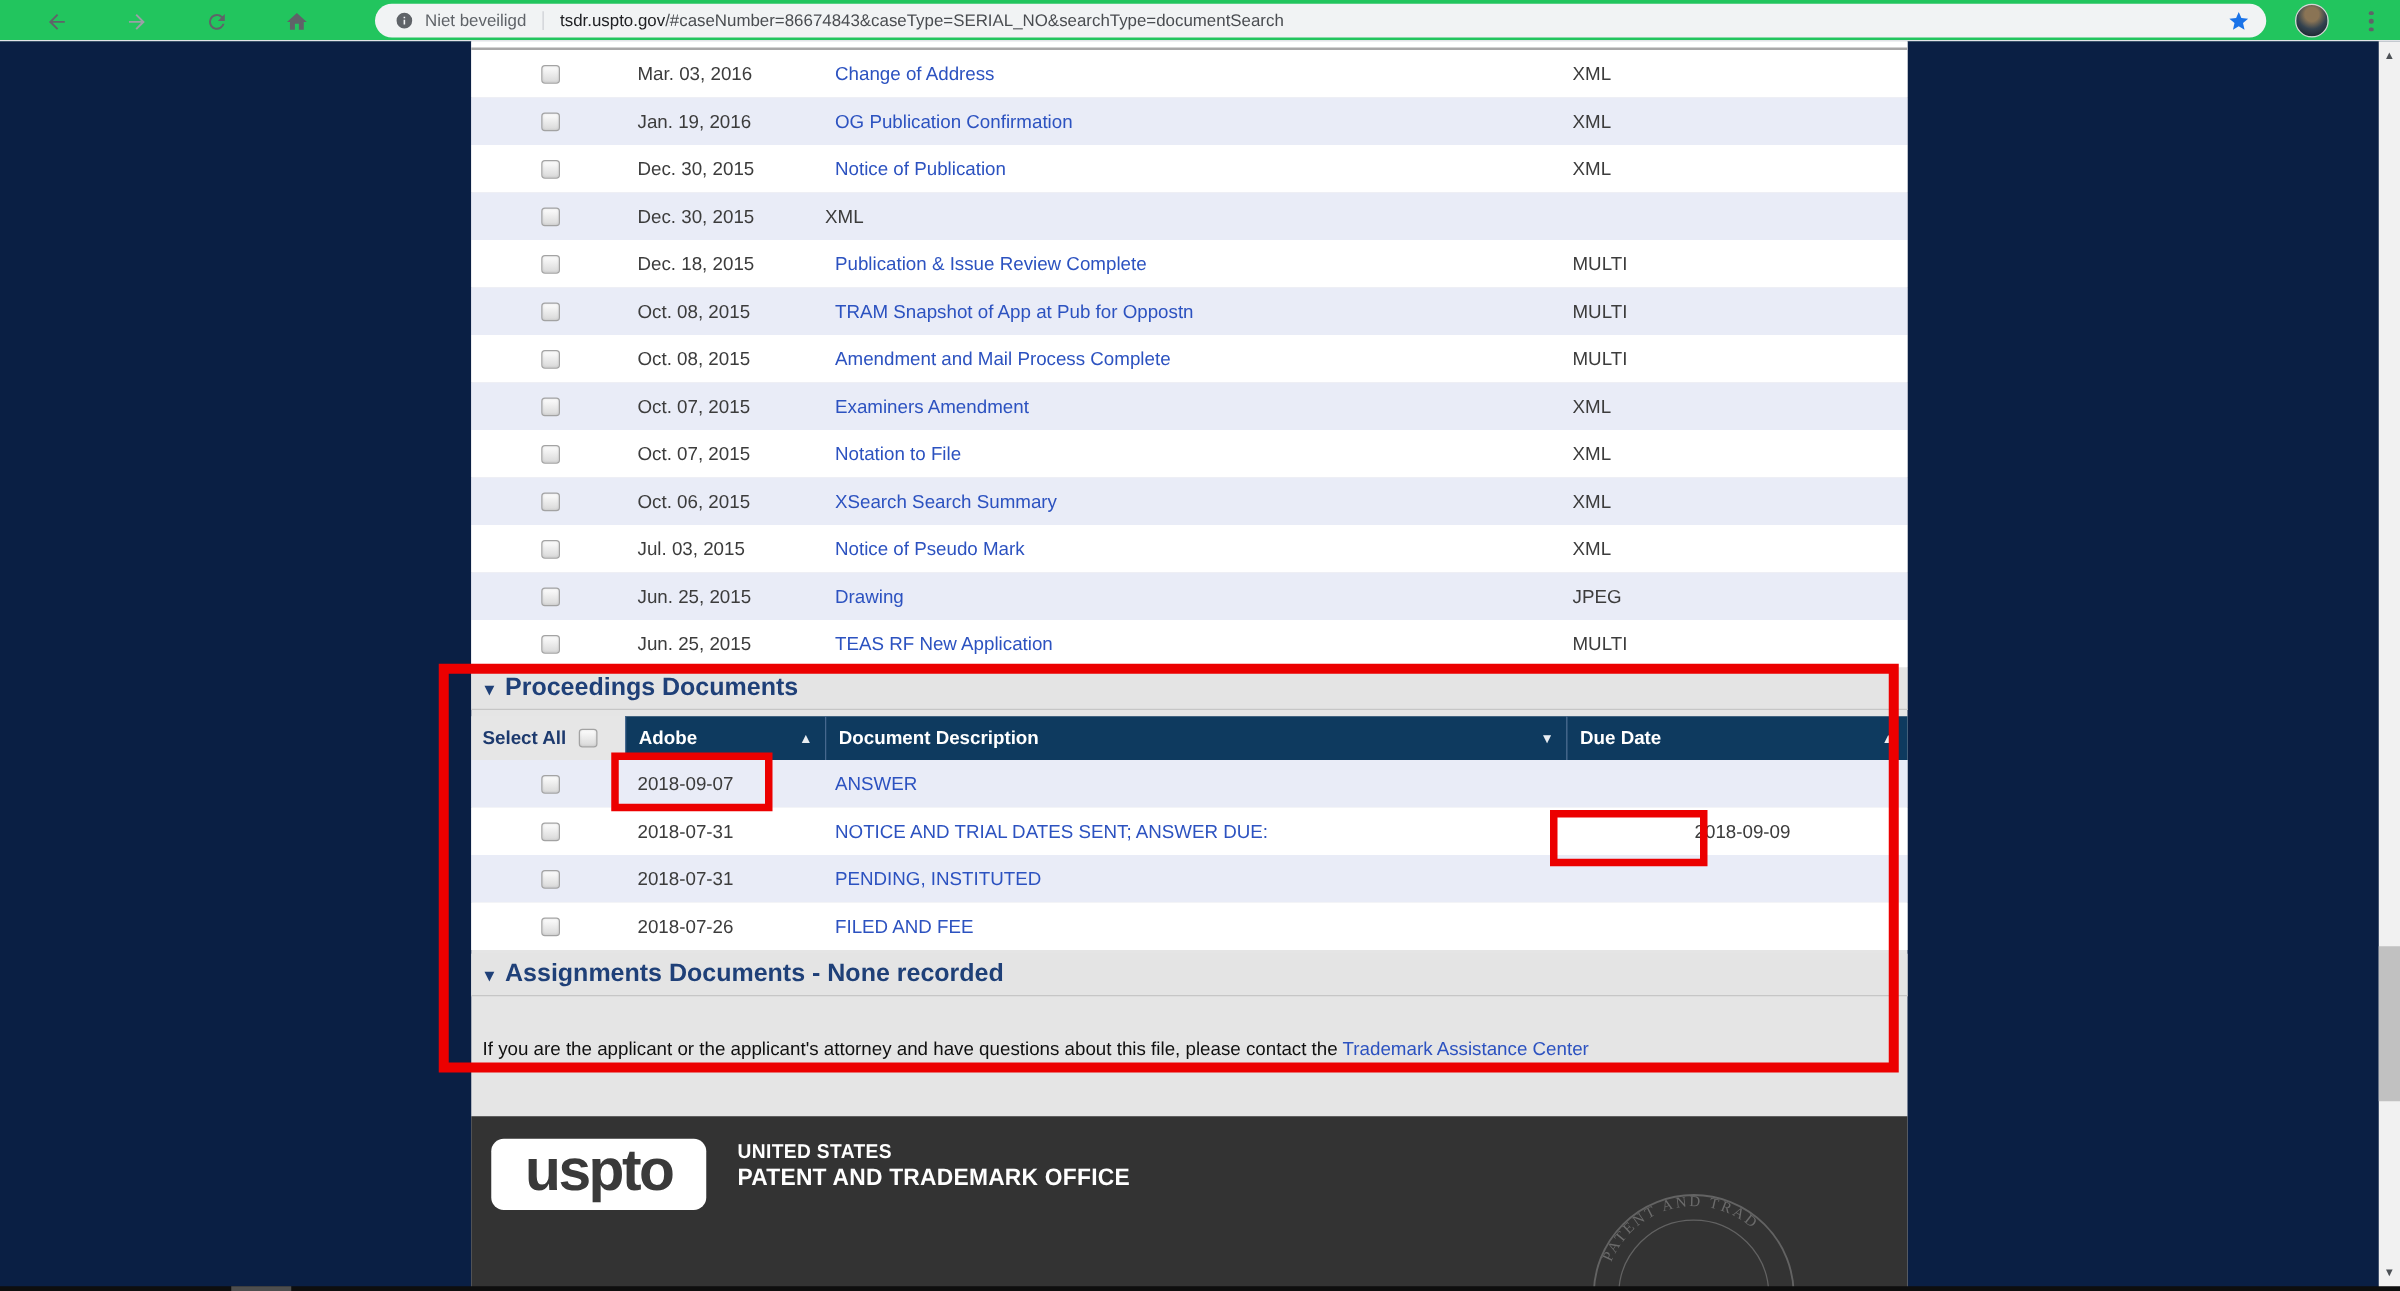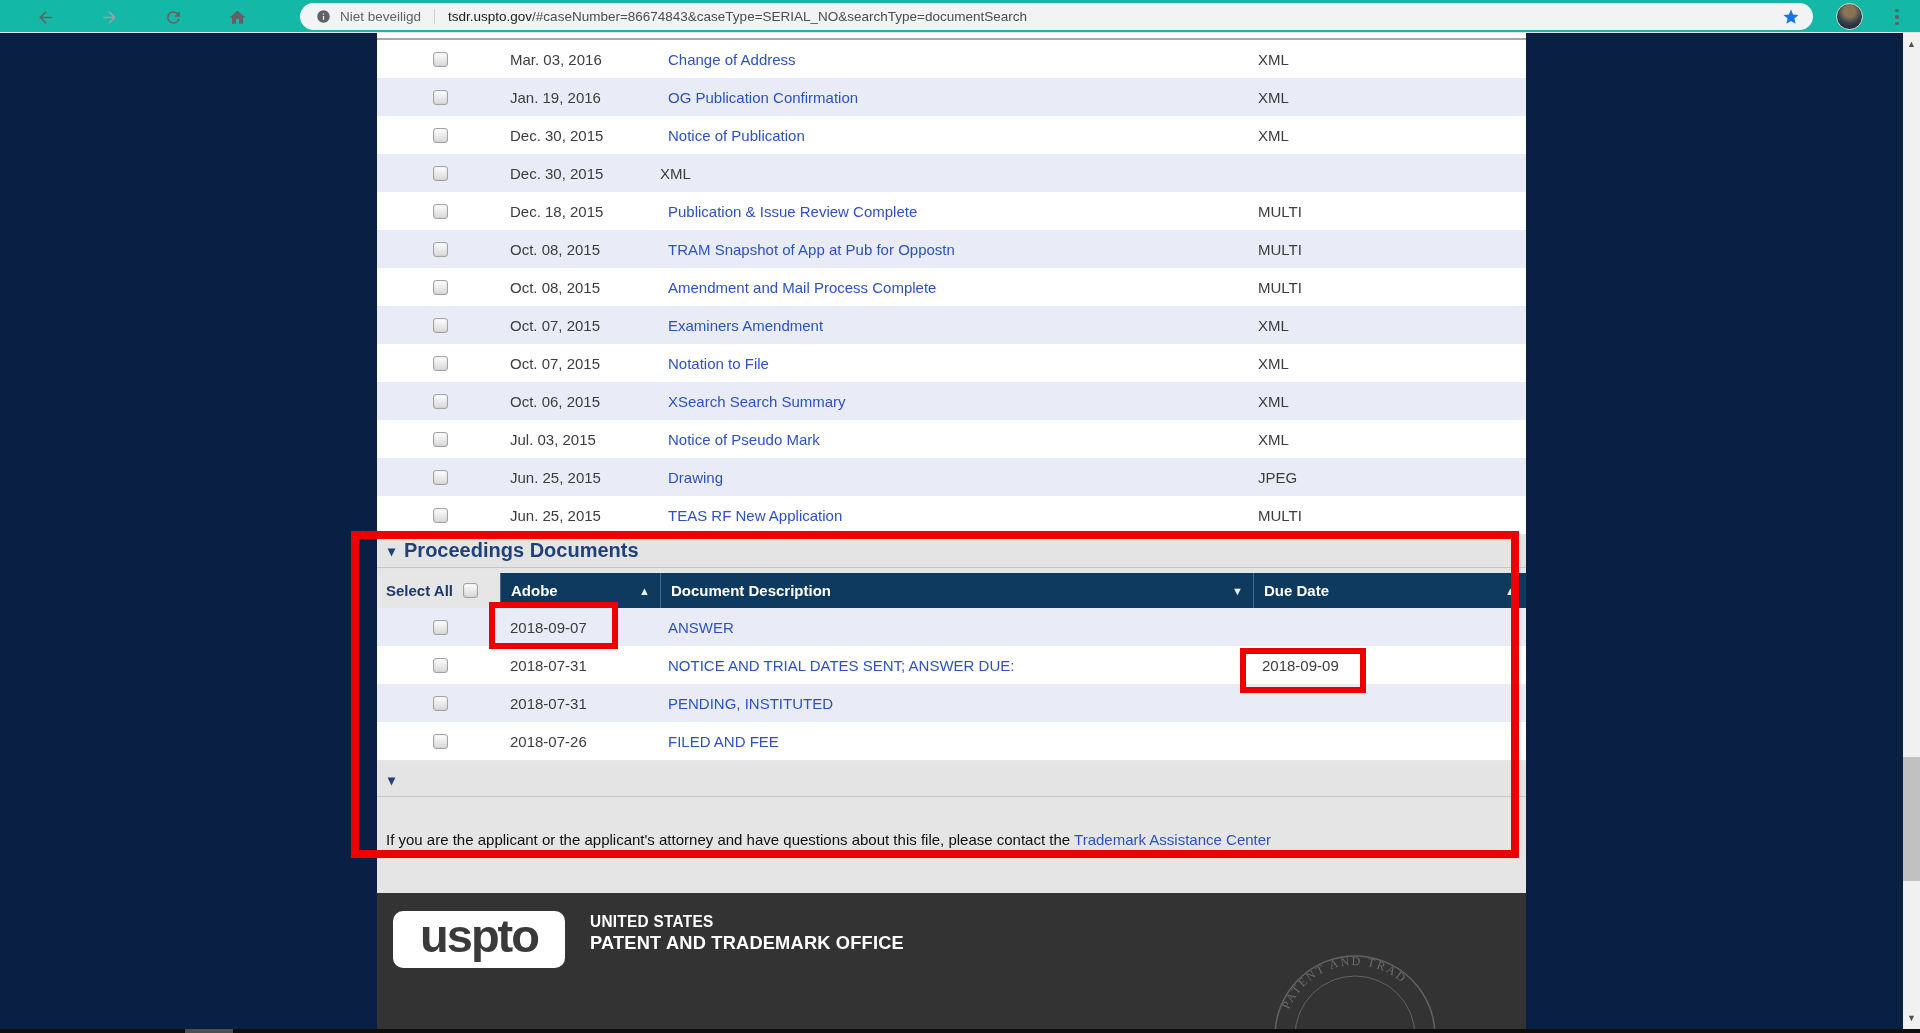--- a/index.html
+++ b/index.html
@@ -3,21 +3,21 @@
 <meta charset="utf-8">
 <style>
   * { box-sizing: border-box; }
   html,body { margin:0; padding:0; }
   .screen {
     position:relative; width:1920px; height:1033px; overflow:hidden;
     background:#fff; font-family:"Liberation Sans", sans-serif;
   }
 
   
-  .toolbar { position:absolute; top:0; left:0; width:1920px; height:33px; background:#14b8a6; border-bottom:1px solid #e2e4e8; }
+  .toolbar { position:absolute; top:0; left:0; width:1920px; height:33px; background:#22c55e; border-bottom:1px solid #e2e4e8; }
   .nav-ic { position:absolute; top:4px; width:26px; height:26px; display:flex; align-items:center; justify-content:center; border-radius:50%; }
   .nav-ic svg { width:19px; height:19px; }
   .ic-back { left:32px; } .ic-fwd { left:96px; } .ic-reload { left:160px; } .ic-home { left:224px; }
   .omnibox {
     position:absolute; left:300px; top:3px; width:1513px; height:27px;
     background:#f1f3f4; border-radius:14px; display:flex; align-items:center;
   }
   .omnibox .info-ic { margin-left:16px; display:flex; }
   .omnibox .sec-label { margin-left:9px; font-size:13.5px; color:#5f6368; white-space:nowrap; }
   .omnibox .divider { width:1px; height:15px; background:#cdd0d4; margin:0 13px; }
@@ -38,21 +38,21 @@
   .top-strip { height:7px; background:#fff; border-bottom:2px solid #a8a8a8; }
 
   
   .row { height:38px; display:flex; align-items:center; font-size:15px; }
   .c-cb { width:123px; flex:0 0 auto; }
   .cb { display:block; width:15px; height:15px; margin-left:56px; border:1px solid #a3a3a3; border-radius:3px;
         background:linear-gradient(#fdfdfd,#d9d9d9); box-shadow: inset 0 0 2px rgba(0,0,0,.12); }
   .c-date { width:160px; flex:0 0 auto; padding-left:10px; color:#3c3c3c; }
   .c-desc { flex:1 1 auto; padding-left:8px; }
   .c-type { width:268px; flex:0 0 auto; color:#3c3c3c; }
-  .c-due  { width:273px; flex:0 0 auto; padding-left:9px; color:#3c3c3c; }
+  .c-due  { width:273px; flex:0 0 auto; padding-left:9px; color:#3c3c3c;text-align:center; }
   a.doclink { color:#2c52c0; text-decoration:none; cursor:pointer; }
   .doc-table .row:nth-child(odd) { background:#ffffff; }
   .doc-table .row:nth-child(even) { background:#e9ecf7; }
   .ptable .row:nth-child(odd) { background:#e9ecf7; }
   .ptable .row:nth-child(even) { background:#ffffff; }
 
   
   .section-bar { height:34px; background:#e4e4e4; border-bottom:1px solid #c6c6c6; display:flex; align-items:center;
     font-size:20px; font-weight:bold; color:#1f4078; }
   .section-bar .tri { font-size:14px; margin:0 9px 0 11px; }
@@ -333,20 +333,21 @@
             </span>
             <span class="c-date">2018-07-26</span>
             <span class="c-desc"><a class="doclink">FILED AND FEE</a></span>
             <span class="c-due"></span>
           </div>
 
       </div>
 
       <div class="section-bar assign-bar">
         <span class="tri">▾</span>
+        <span>Assignments Documents - None recorded</span>
       </div>
 
 
       <div class="assist">
         <span>If you are the applicant or the applicant's attorney and have questions about this file, please contact the </span><a>Trademark Assistance Center</a>
       </div>
 
       <div class="footer">
         <div class="logo-box">
           <span class="logo-text">uspto</span>

